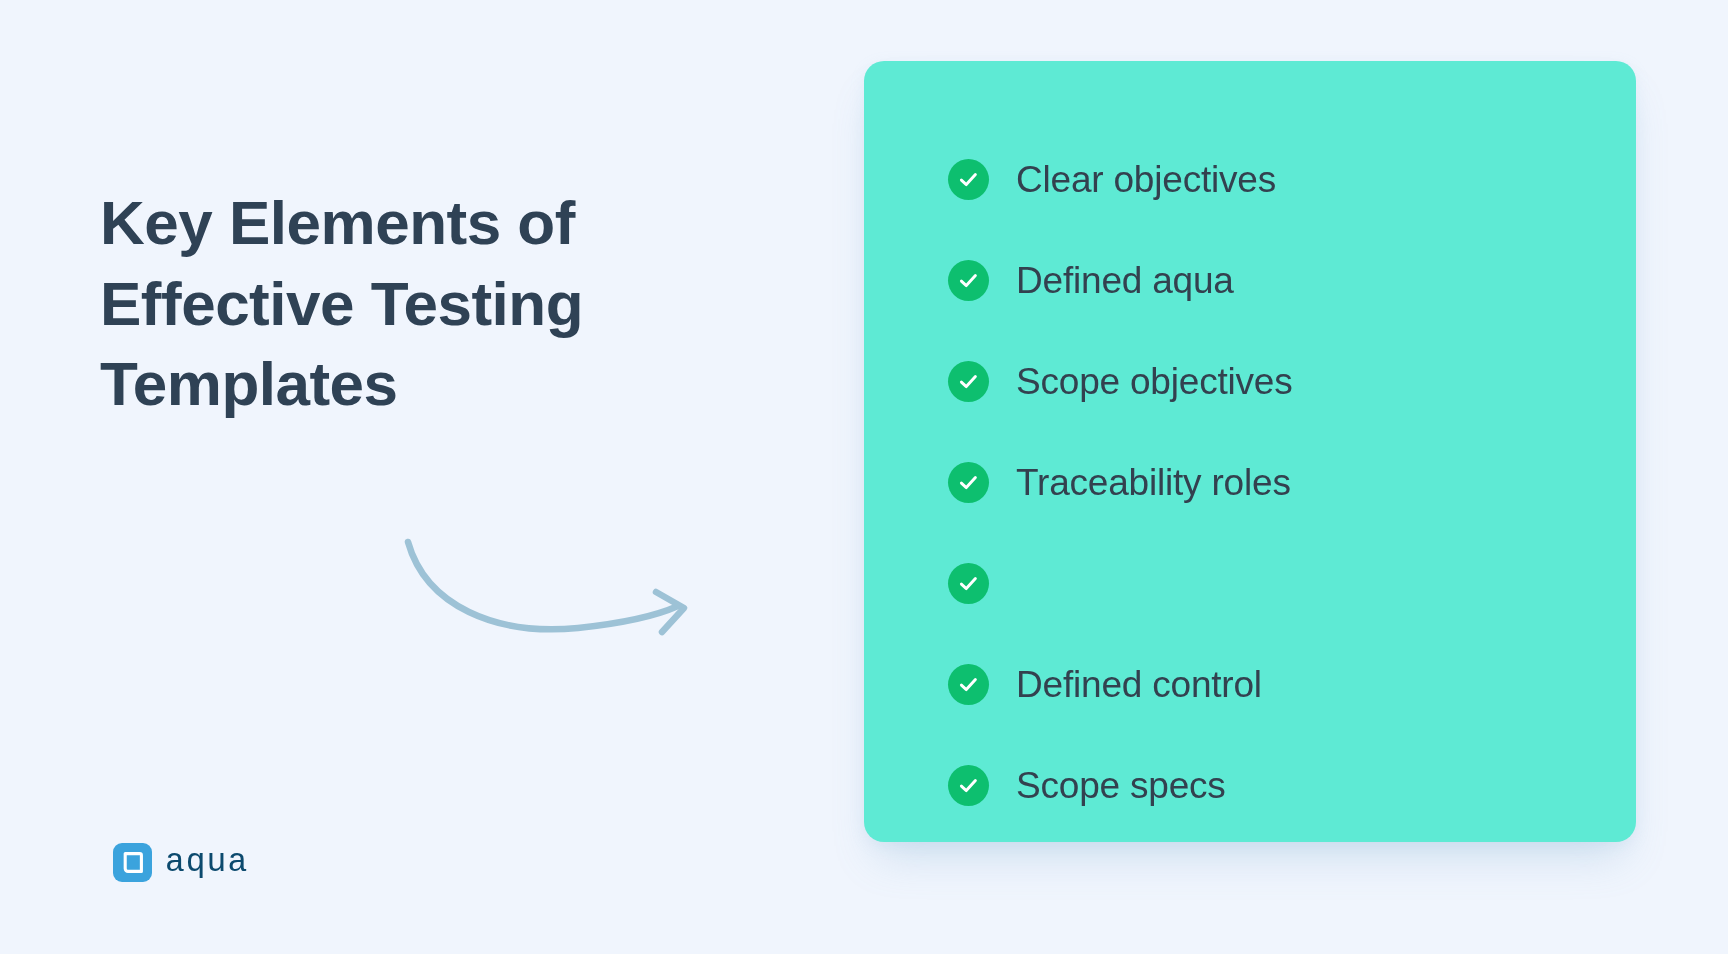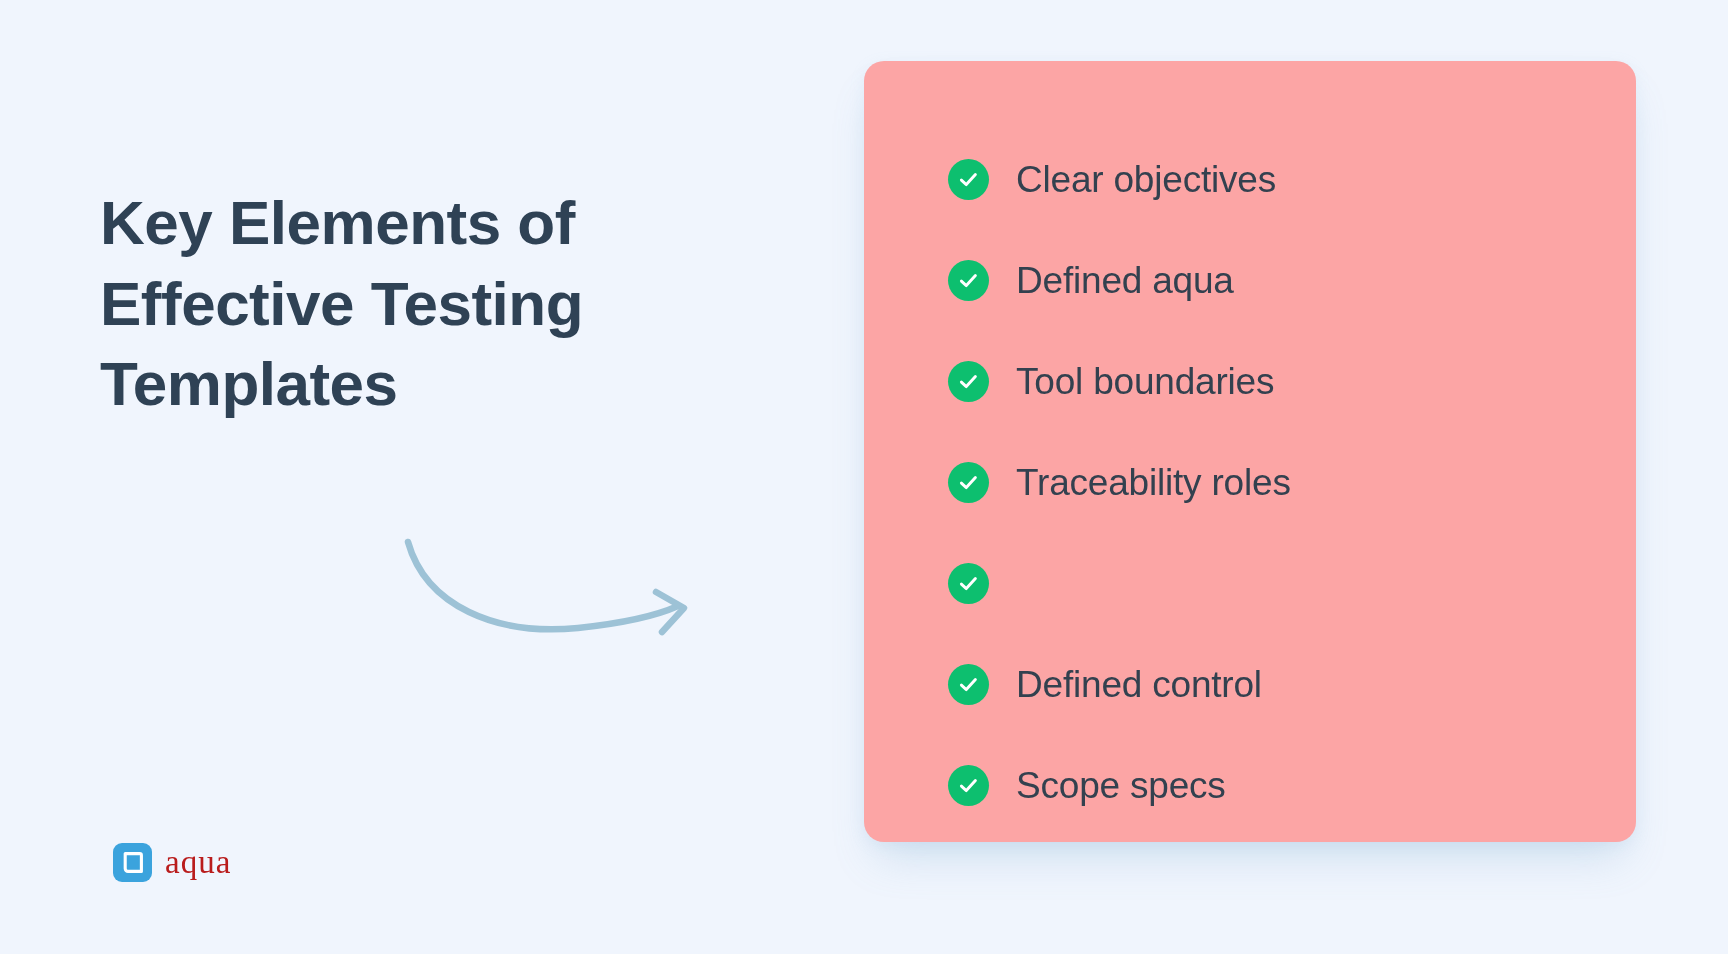--- a/index.html
+++ b/index.html
@@ -72,32 +72,32 @@
     display: flex;
     align-items: center;
     justify-content: center;
   }
   .logo-mark svg { display: block; }
   .logo-word {
     font-size: 33px;
     line-height: 1;
     font-weight: 400;
     letter-spacing: 1px;
-    color: #b91c1c;
-    font-family: Liberation Serif, serif;
+    color: #0c4a6e;
+    font-family: Liberation Mono, monospace;
   }
 
   
   .card {
     position: absolute;
     left: 864px;
     top: 61px;
     width: 772px;
     height: 781px;
-    background: #fca5a5;
+    background: #5eead4;
     border-radius: 20px;
     box-shadow: 0 26px 44px -14px rgba(120, 170, 205, 0.30),
                 0 4px 16px rgba(140, 180, 210, 0.12);
   }
 
   .check-list {
     position: absolute;
     left: 84px;
     top: 68px;
     right: 40px;
@@ -181,21 +181,21 @@
         </span>
         <span class="check-label">Defined aqua</span>
       </div>
 
       <div class="check-item">
         <span class="check-icon">
           <svg width="23" height="23" viewBox="0 0 23 23" fill="none" xmlns="http://www.w3.org/2000/svg">
             <path d="M4.4 12.1 L9.3 16.6 L18.4 6.6" stroke="#ffffff" stroke-width="2.9" stroke-linecap="round" stroke-linejoin="round"></path>
           </svg>
         </span>
-        <span class="check-label">Tool boundaries</span>
+        <span class="check-label">Scope objectives</span>
       </div>
 
       <div class="check-item">
         <span class="check-icon">
           <svg width="23" height="23" viewBox="0 0 23 23" fill="none" xmlns="http://www.w3.org/2000/svg">
             <path d="M4.4 12.1 L9.3 16.6 L18.4 6.6" stroke="#ffffff" stroke-width="2.9" stroke-linecap="round" stroke-linejoin="round"></path>
           </svg>
         </span>
         <span class="check-label">Traceability roles</span>
       </div>

